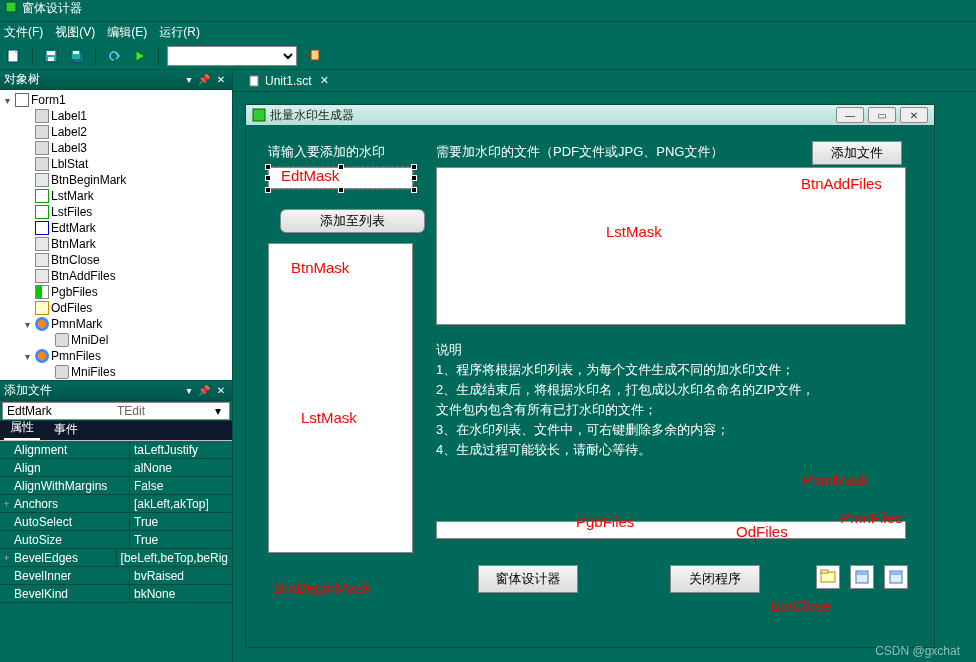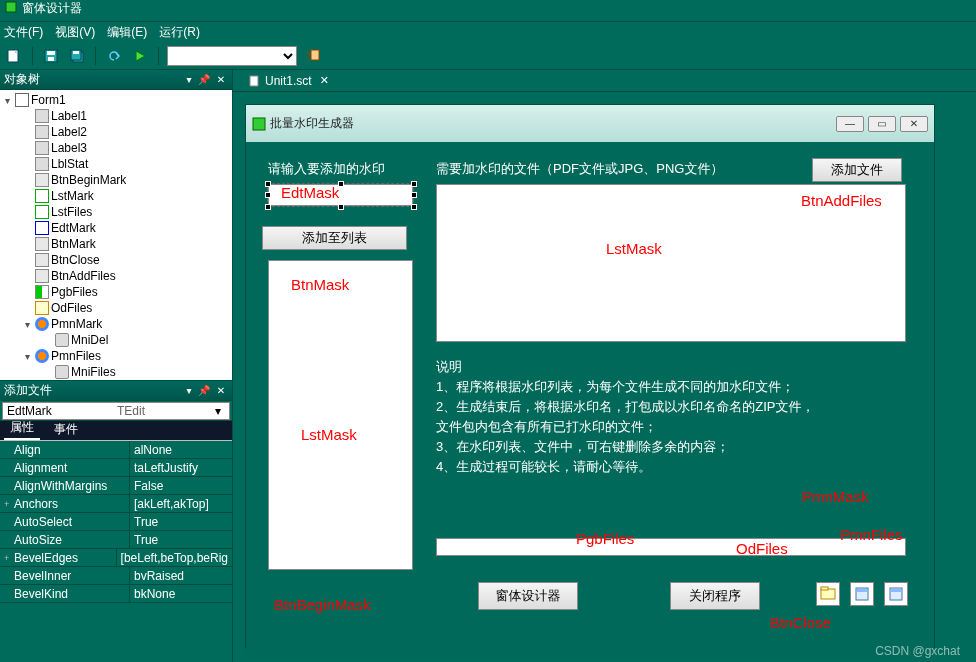--- a/index.html
+++ b/index.html
@@ -66,21 +66,21 @@
     
     
     .rightcol { flex: 1; display: flex; flex-direction: column; }
     .tabstrip { height: 22px; background: #006b5a; display: flex; align-items: center; padding: 0 8px; border-bottom: 1px solid #004d40; }
     .tabstrip .tab { display: flex; align-items: center; gap: 4px; padding: 2px 8px; font-size: 12px; }
     .tabstrip .tab .close { cursor: pointer; font-size: 11px; margin-left: 4px; }
     .design-area { flex: 1; background: #006b5a; position: relative; overflow: hidden; }
     
     
     .form-win { position: absolute; left: 12px; top: 12px; width: 690px; height: 544px; background: #00695a; border: 1px solid #004d40; }
-    .form-titlebar { height: 37px; background: linear-gradient(to bottom, #d9f0ec, #b5dfd8); display: flex; align-items: center; padding: 0 6px; color: #222; }
+    .form-titlebar { height: 20px; background: linear-gradient(to bottom, #d9f0ec, #b5dfd8); display: flex; align-items: center; padding: 0 6px; color: #222; }
     .form-titlebar .ico { width: 14px; height: 14px; margin-right: 4px; }
     .form-titlebar .spacer { flex: 1; }
     .winbtn { width: 28px; height: 16px; border: 1px solid #888; background: #eee; margin-left: 4px; display: flex; align-items: center; justify-content: center; font-size: 10px; color: #333; cursor: pointer; border-radius: 2px; }
     .form-body { background: #00695a; background-image: radial-gradient(circle, #004d40 0.5px, transparent 0.5px); background-size: 8px 8px; position: relative; height: calc(100% - 24px); color: #fff; font-size: 13px; }
     
     .lbl { position: absolute; color: #fff; font-size: 13px; }
     .edt { position: absolute; background: #fff; border: 1px solid #888; height: 22px; }
     .edt.sel { outline: 1px dashed #666; }
     .handle { position: absolute; width: 6px; height: 6px; background: #000; border: 1px solid #fff; }
     .wbtn { position: absolute; background: linear-gradient(to bottom, #f5f5f5, #ddd); border: 1px solid #888; color: #000; display: flex; align-items: center; justify-content: center; font-size: 13px; height: 24px; }
@@ -284,30 +284,30 @@
         </div>
       </div>
       <div class="insp-tabs">
         <span class="tab active">属性</span>
         <span class="tab">事件</span>
       </div>
       <div class="insp-grid">
         <div class="insp-row">
             <div class="k">
               <span class="exp"></span>
+              <span>Alignment</span>
+            </div>
+            <div class="v">taLeftJustify</div>
+          </div>
+        <div class="insp-row">
+            <div class="k">
+              <span class="exp"></span>
               <span>Align</span>
             </div>
             <div class="v">alNone</div>
-          </div>
-        <div class="insp-row">
-            <div class="k">
-              <span class="exp"></span>
-              <span>Alignment</span>
-            </div>
-            <div class="v">taLeftJustify</div>
           </div>
         <div class="insp-row">
             <div class="k">
               <span class="exp"></span>
               <span>AlignWithMargins</span>
             </div>
             <div class="v">False</div>
           </div>
         <div class="insp-row">
             <div class="k">
@@ -388,21 +388,21 @@
           <div class="edt sel" style="left:22px; top:42px; width:145px;"></div>
           <span class="handle" style="left:19px; top:39px;"></span>
             <span class="handle" style="left:92px; top:39px;"></span>
             <span class="handle" style="left:165px; top:39px;"></span>
           <span class="handle" style="left:19px; top:50px;"></span>
             <span class="handle" style="left:165px; top:50px;"></span>
           <span class="handle" style="left:19px; top:62px;"></span>
             <span class="handle" style="left:92px; top:62px;"></span>
             <span class="handle" style="left:165px; top:62px;"></span>
 
-          <div class="wbtn" style="left:16px; top:84px; width:145px;">添加至列表</div>
+          <div class="wbtn" style="left:34px; top:84px; width:145px;border-radius:6px;">添加至列表</div>
           <div class="wbtn" style="left:566px; top:16px; width:90px;">添加文件</div>
 
           <div class="listbox" style="left:22px; top:118px; width:145px; height:310px;"></div>
           <div class="listbox" style="left:190px; top:42px; width:470px; height:158px;"></div>
 
           <div class="lbl" style="left:190px; top:216px;">说明</div>
           <div class="lbl" style="left:190px; top:236px;">1、程序将根据水印列表，为每个文件生成不同的加水印文件；</div>
           <div class="lbl" style="left:190px; top:256px;">2、生成结束后，将根据水印名，打包成以水印名命名的ZIP文件，</div>
           <div class="lbl" style="left:190px; top:276px;">文件包内包含有所有已打水印的文件；</div>
           <div class="lbl" style="left:190px; top:296px;">3、在水印列表、文件中，可右键删除多余的内容；</div>

